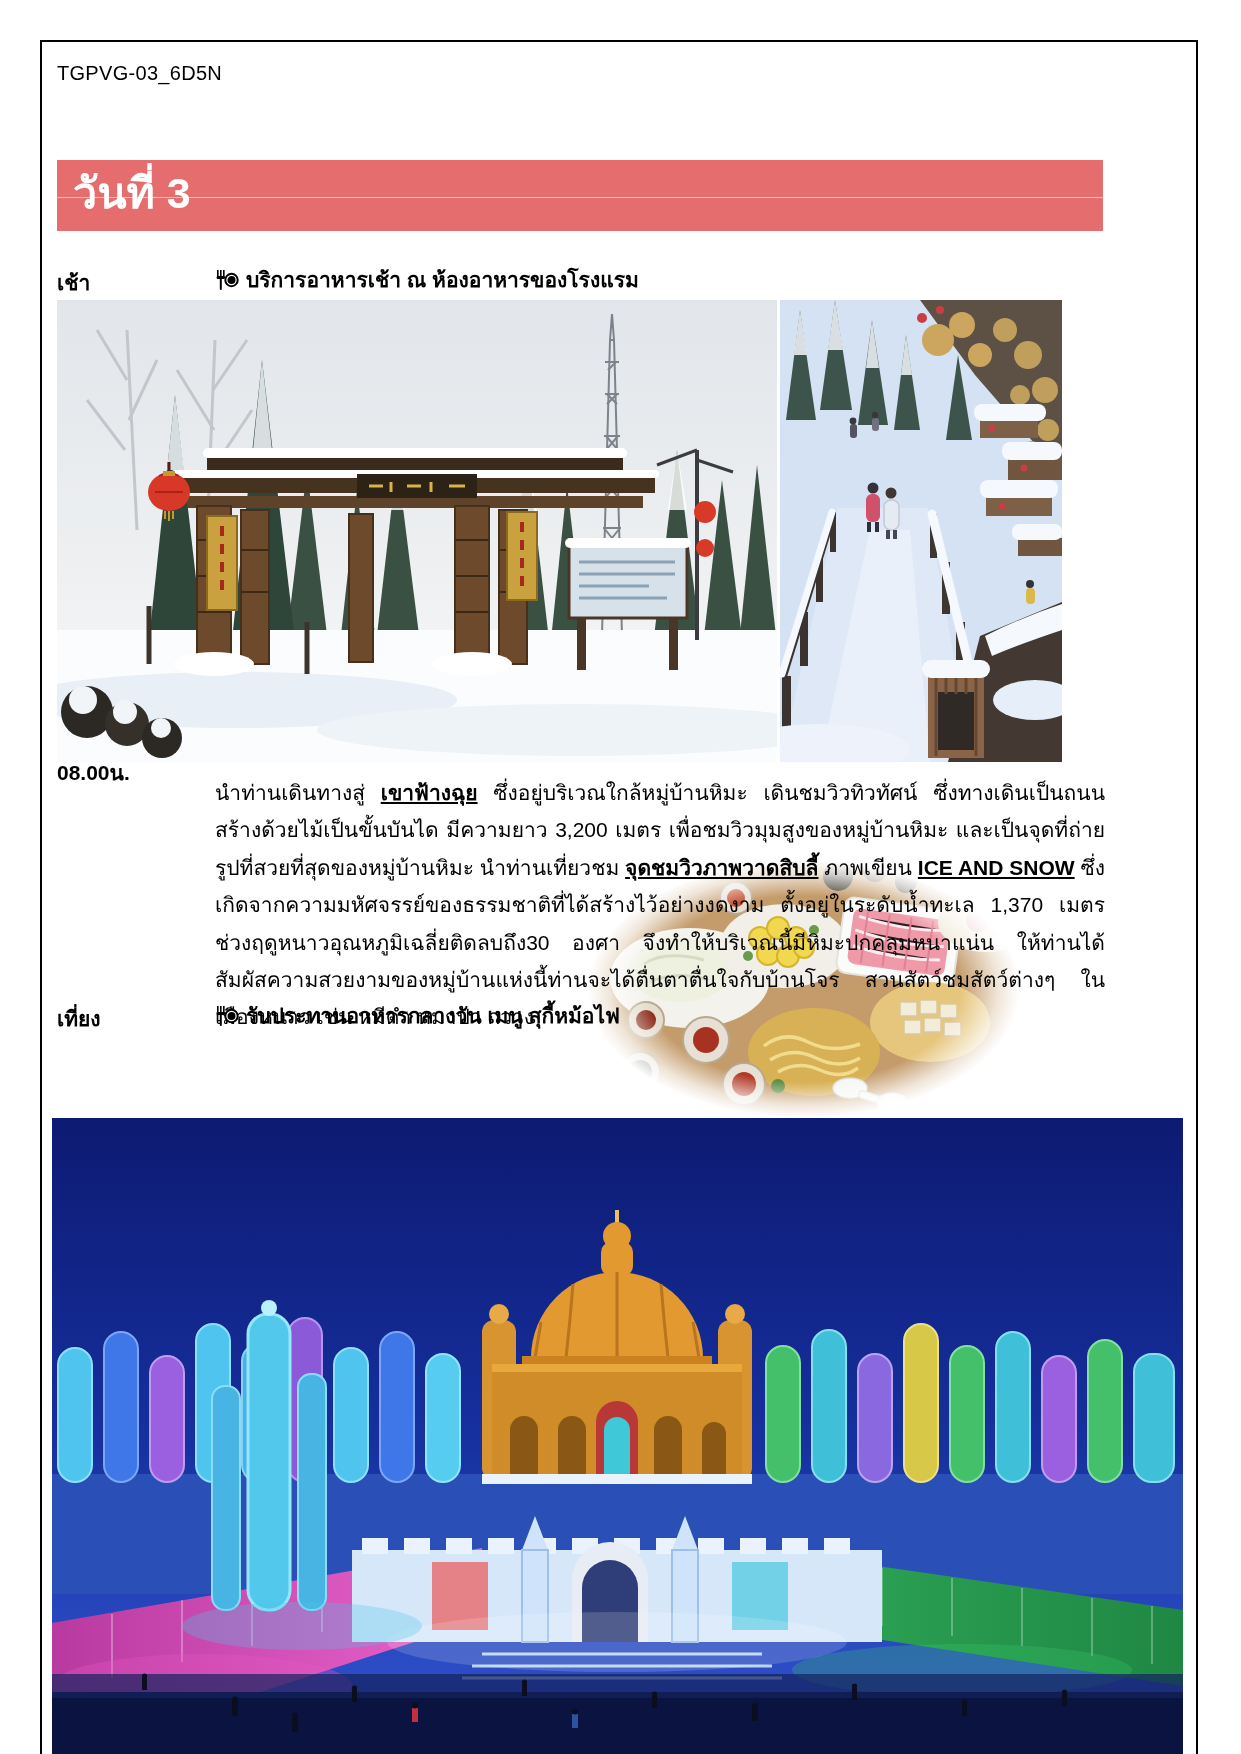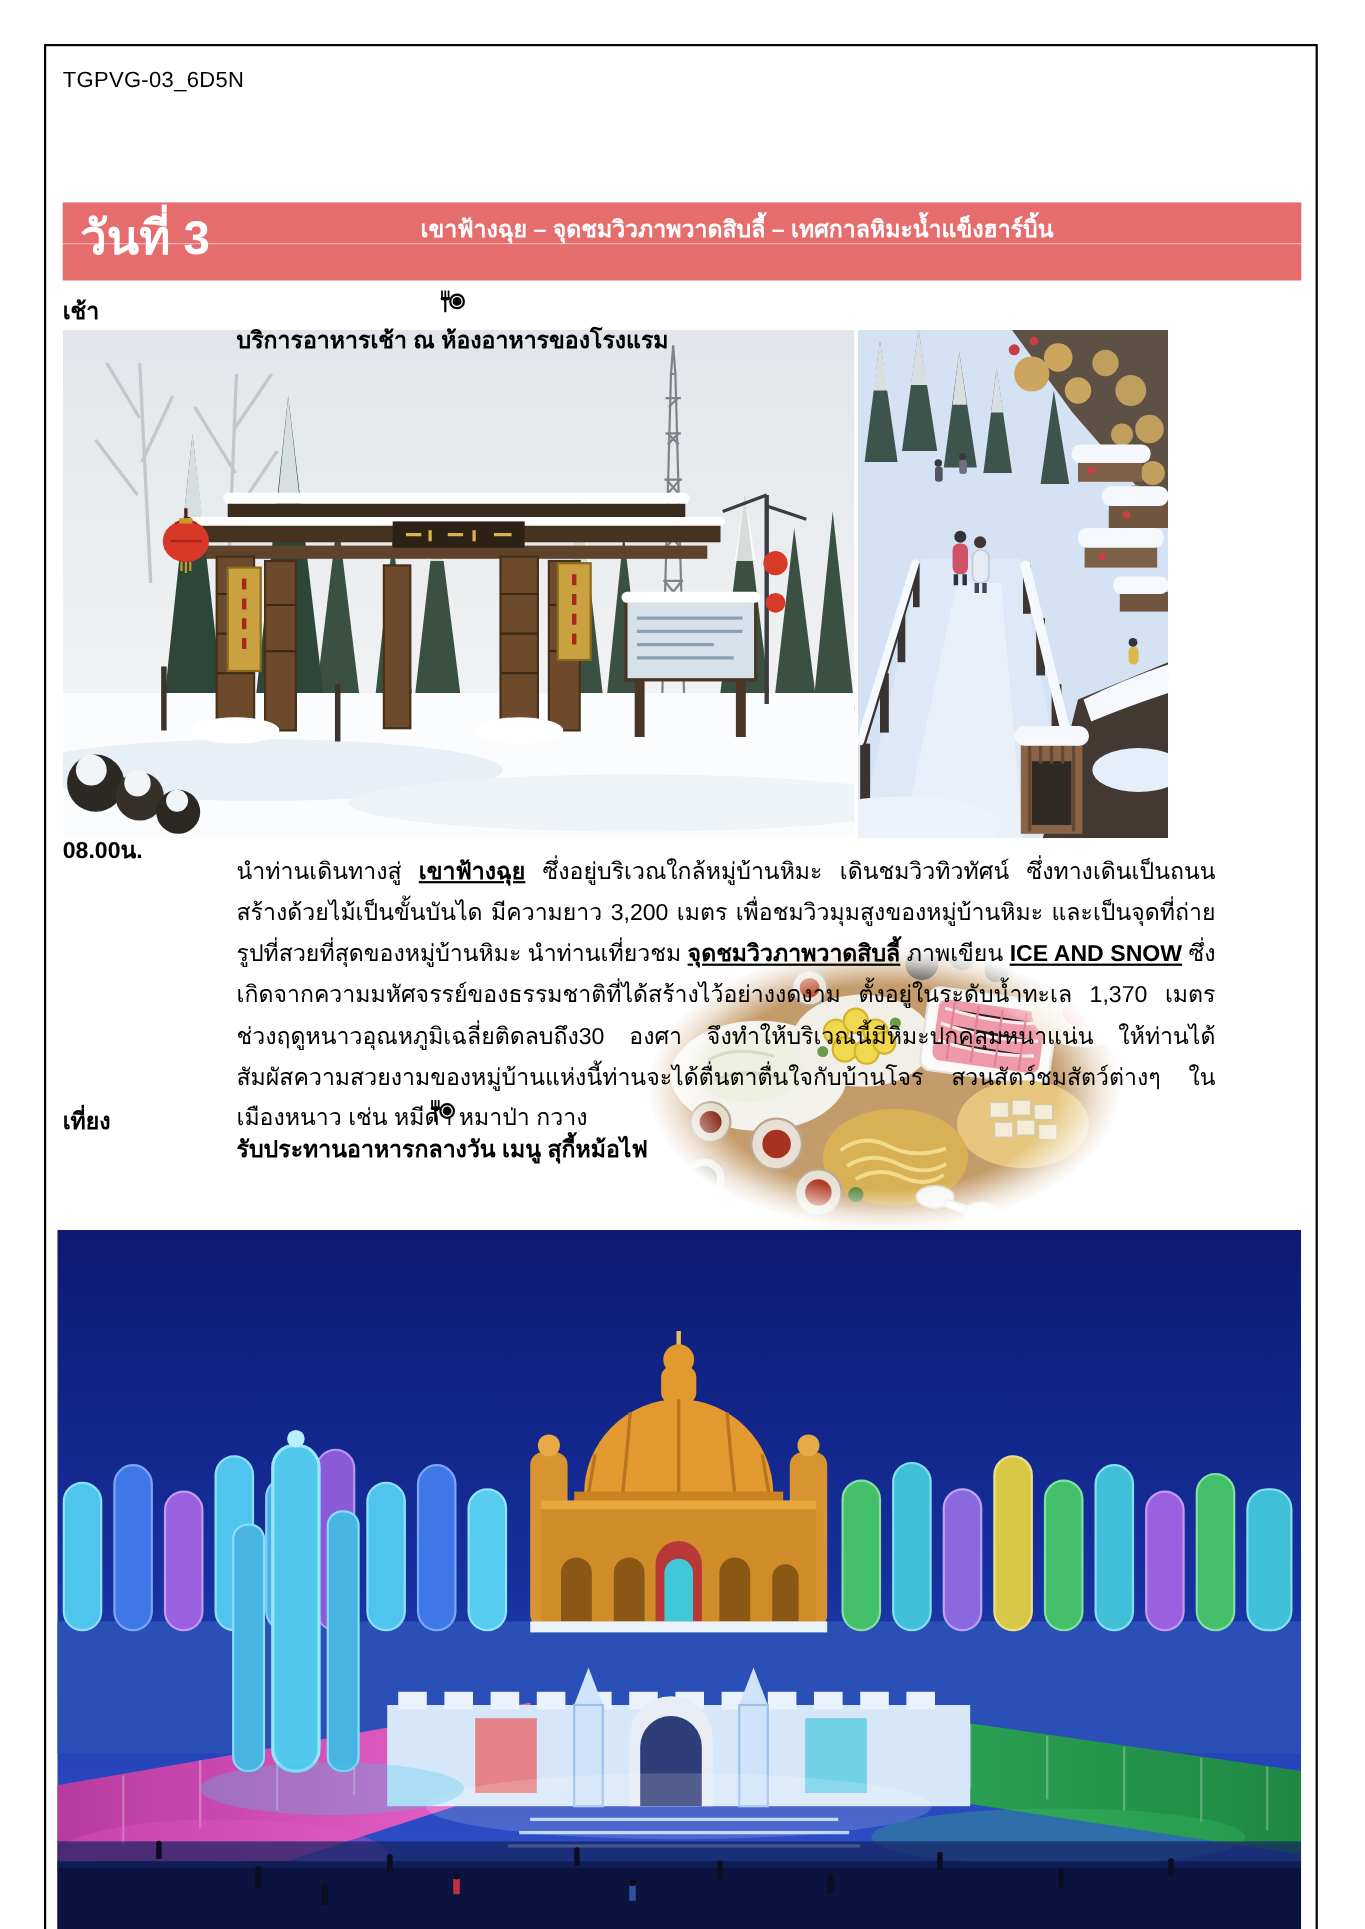--- a/index.html
+++ b/index.html
@@ -5,27 +5,27 @@
   html,body{margin:0;padding:0;}
   body{
     width:1241px;height:1754px;position:relative;overflow:hidden;background:#fff;
     font-family:"Liberation Sans","DejaVu Sans",sans-serif;color:#000;
   }
   .page-border{
     position:absolute;left:40px;top:40px;width:1158px;height:1780px;
     border:2px solid #000;box-sizing:border-box;
   }
   .doc-code{position:absolute;left:57px;top:62px;font-size:20px;letter-spacing:.3px;}
-  .banner{position:absolute;left:57px;top:184px;width:1126px;height:71px;background:#E66D6D;}
+  .banner{position:absolute;left:57px;top:160px;width:1046px;height:71px;background:#E66D6D;}
   .banner-divider{position:absolute;left:0;right:0;top:37px;height:1px;background:rgba(255,255,255,.55);}
   .banner-day{position:absolute;left:16px;top:3px;font-size:43px;font-weight:bold;color:#fff;line-height:1.4;}
   .banner-title{position:absolute;left:120px;right:20px;top:7px;text-align:center;font-size:21px;font-weight:bold;color:#fff;}
   .time-label{position:absolute;left:57px;width:150px;font-size:21px;z-index:3;font-weight:bold;}
   .bold-label{font-weight:bold;}
-  .meal-row{position:absolute;left:215px;font-size:21px;font-weight:bold;z-index:3;display:flex;align-items:center;gap:7px;flex-direction:column;}
+  .meal-row{position:absolute;left:215px;font-size:21px;font-weight:bold;z-index:3;display:flex;align-items:center;gap:7px;}
   .meal-icon{width:24px;height:22px;flex:0 0 auto;}
   .photo{position:absolute;top:300px;height:462px;overflow:hidden;z-index:1;}
   .photo svg{display:block;}
   #photo-left{left:57px;width:720px;}
   #photo-right{left:780px;width:282px;}
   .para{
     position:absolute;left:215px;top:774px;width:890px;z-index:2;
     font-size:21px;line-height:37.4px;text-align:justify;
   }
   .para .b{font-weight:bold;text-decoration:underline;}
@@ -35,21 +35,20 @@
 </head>
 <body>
 
 <div class="page-border"></div>
 
 <div class="doc-code">TGPVG-03_6D5N</div>
 
 <div class="banner" style="background: rgb(230, 109, 109);">
   <div class="banner-divider"></div>
   <div class="banner-day">วันที่ 3</div>
-  <div class="banner-title">เขาฟ้างฉุย – จุดชมวิวภาพวาดสิบลี้ – เทศกาลหิมะน้ำแข็งฮาร์บิ้น</div>
 </div>
 
 <div class="time-label" style="top:266px;">เช้า</div>
 <div class="meal-row" style="top:263px;">
   <svg class="meal-icon" viewBox="0 0 24 22">
     <g fill="#000">
       <path d="M2 1 h1.6 v7 h-1.6 z M5 1 h1.6 v7 h-1.6 z M8 1 h1.6 v7 h-1.6 z"></path>
       <rect x="1.6" y="7" width="8.4" height="3" rx="1.2"></rect>
       <rect x="4.8" y="9" width="2" height="12" rx="1"></rect>
       <circle cx="16.5" cy="11" r="7.2"></circle>

